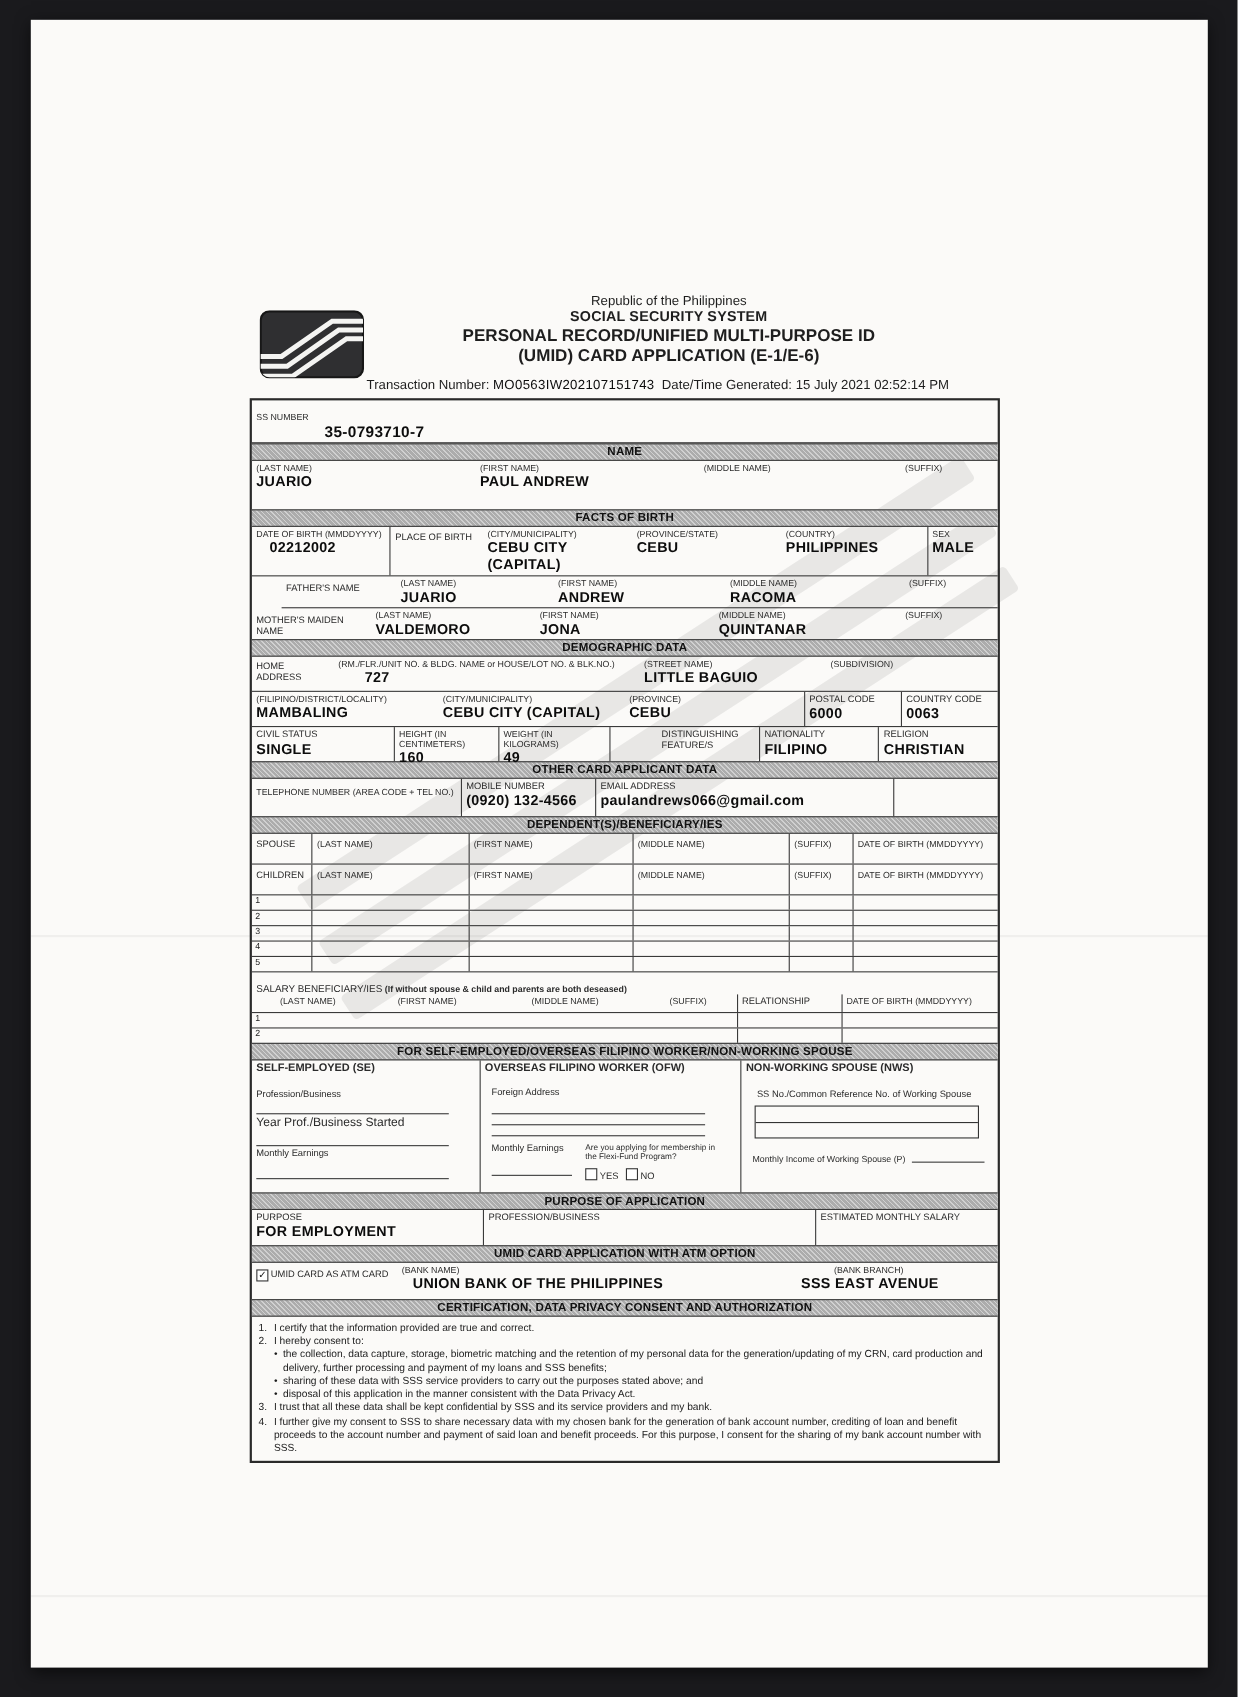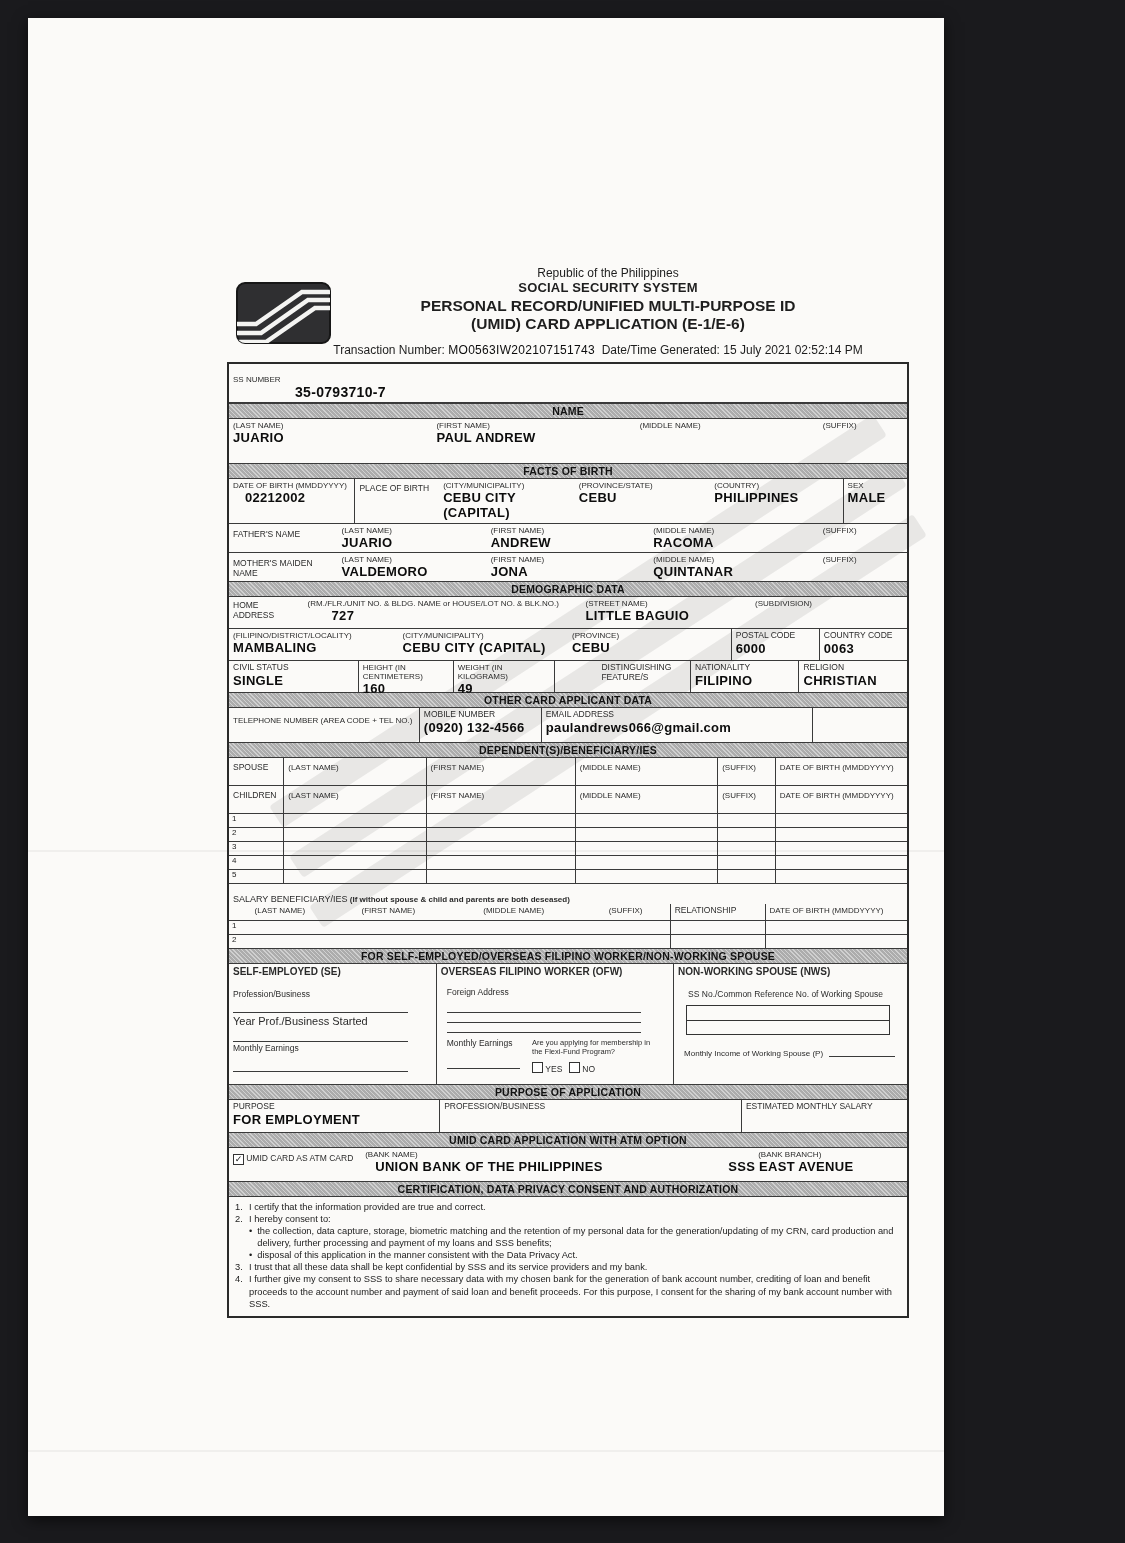--- a/index.html
+++ b/index.html
@@ -4,21 +4,21 @@
 <style>
   html,body{margin:0;padding:0;}
   body{
     width:1125px;height:1543px;position:relative;
     background:#1a1a1d;
     font-family:"Liberation Sans", sans-serif;
     color:#1e1e1e;
     -webkit-font-smoothing:antialiased;
   }
   .paper{
-    position:absolute;left:28px;top:18px;width:916px;height:1498px;
+    position:absolute;left:28px;top:18px;width:1070px;height:1498px;
     background:#fbfaf8;
     box-shadow:0 4px 14px rgba(0,0,0,.6);
     overflow:hidden;
   }
   .crease{position:absolute;left:0;width:100%;height:2px;background:rgba(0,0,0,.045);}
   .watermark{
     position:absolute;left:250px;top:470px;width:560px;height:360px;
     opacity:.16;pointer-events:none;z-index:0;
   }
   .watermark .band{position:absolute;width:720px;height:26px;background:#8a8a8a;transform:rotate(-33deg);border-radius:4px;}
@@ -153,21 +153,21 @@
       </div>
       <div class="cell" style="width:19.5%;">
         <div class="lbl">(COUNTRY)</div>
         <div class="val">PHILIPPINES</div>
       </div>
       <div class="cell bl" style="width:9.5%;">
         <div class="lbl">SEX</div>
         <div class="val">MALE</div>
       </div>
     </div>
-    <div class="row bb" style="height:28px;">
+    <div class="row bb" style="height:28px;margin-left:27px;">
       <div class="cell" style="width:16%;">
           <div class="lbl" style="font-size:8.5px;padding-top:4px;">FATHER'S NAME</div>
         </div>
       <div class="cell" style="width:22%;">
         <div class="lbl">(LAST NAME)</div>
         <div class="val">JUARIO</div>
       </div>
       <div class="cell" style="width:24%;">
         <div class="lbl">(FIRST NAME)</div>
         <div class="val">ANDREW</div>
@@ -481,20 +481,23 @@
       </div>
       <div class="item">
         <span class="n">2.</span>
         <span>I hereby consent to:</span>
       </div>
       <div class="bullets">
         <div>
             <span>the collection, data capture, storage, biometric matching and the retention of my personal data for the generation/updating of my CRN, card production and delivery, further processing and payment of my loans and SSS benefits;</span>
           </div>
         <div>
+            <span>sharing of these data with SSS service providers to carry out the purposes stated above; and</span>
+          </div>
+        <div>
             <span>disposal of this application in the manner consistent with the Data Privacy Act.</span>
           </div>
       </div>
       <div class="item">
         <span class="n">3.</span>
         <span>I trust that all these data shall be kept confidential by SSS and its service providers and my bank.</span>
       </div>
       <div class="item">
         <span class="n">4.</span>
         <span>I further give my consent to SSS to share necessary data with my chosen bank for the generation of bank account number, crediting of loan and benefit proceeds to the account number and payment of said loan and benefit proceeds. For this purpose, I consent for the sharing of my bank account number with SSS.</span>

